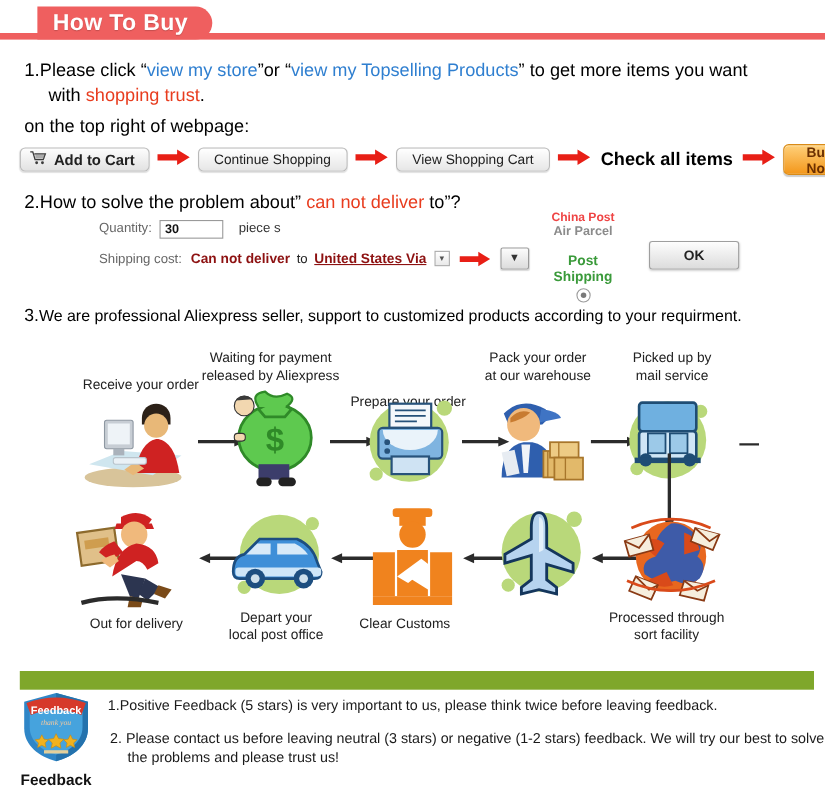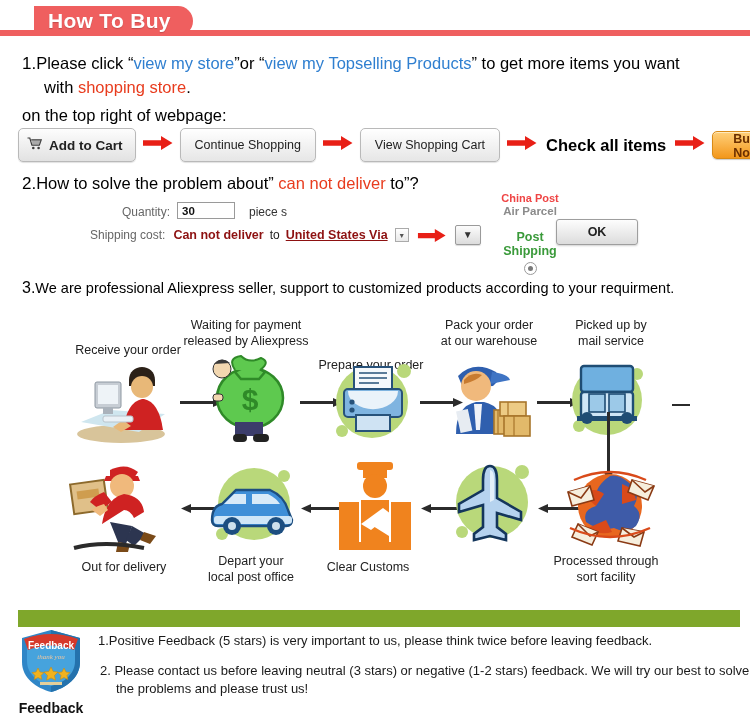--- a/index.html
+++ b/index.html
@@ -26,21 +26,21 @@
   }
   
   .step{position:absolute;font-size:16.5px;line-height:1.45;color:#000;}
   .num{font-size:17px;}
   .blue{color:#2f7fd0;}
   .red{color:#e83c1e;}
   
   #btn-row{position:absolute;left:18px;top:130px;width:716px;height:30px;display:flex;align-items:center;}
   .btn{
     display:inline-flex;align-items:center;justify-content:center;
-    height:34px;box-sizing:border-box;
+    height:22px;box-sizing:border-box;
     border:1px solid #b9b9b9;border-radius:5px;
     background:linear-gradient(#ffffff,#e6e6e6);
     font-size:12.5px;color:#222;white-space:nowrap;
     box-shadow:0 1px 1px rgba(0,0,0,.12);
   }
   #btn-add{padding:0 12px 0 8px;font-weight:bold;font-size:13.5px;background:linear-gradient(#fdfdfd,#e2e2e2);}
   #btn-add .cartico{margin-right:6px;display:inline-block;}
   #btn-continue{padding:0 14px;}
   #btn-viewcart{padding:0 14px;}
   #btn-buynow{
@@ -48,21 +48,21 @@
     border:1px solid #d98b17;border-radius:5px;
     background:linear-gradient(#ffd07a,#f3971b);
     color:#6b2f00;font-weight:bold;font-size:12.5px;
     box-shadow:inset 0 1px 0 #ffe9bd,0 1px 1px rgba(0,0,0,.2);
   }
   .arrow-red{flex:0 0 auto;margin:0 7px;}
   .checkall{font-size:16.5px;font-weight:bold;color:#000;margin:0 2px;white-space:nowrap;}
   
   #ship-form{position:absolute;left:90px;top:200px;font-size:12px;color:#555;}
   #ship-form .lbl{color:#666;font-size:12px;}
-  #qty-row{display:flex;align-items:flex-end;height:19px;margin-bottom:6px;margin-left:32px;}
+  #qty-row{display:flex;align-items:flex-start;height:19px;margin-bottom:6px;}
   #qty-input{
     width:58px;height:17px;box-sizing:border-box;margin-left:7px;
     border:1px solid #9a9a9a;background:#fff;
     font-size:11.5px;font-weight:bold;color:#111;
     padding:0 4px;font-family:"Liberation Sans",sans-serif;
   }
   #qty-unit{margin-left:14px;font-size:12px;color:#333;}
   #cost-row{display:flex;align-items:center;height:20px;}
   #cost-val{margin-left:8px;font-size:12.5px;font-weight:bold;color:#8d1111;}
   #cost-to{margin-left:6px;font-size:12px;color:#222;}
@@ -85,21 +85,21 @@
   #post-name{font-size:11px;font-weight:bold;color:#ef4444;line-height:1.15;}
   #post-sub{font-size:11.5px;font-weight:bold;color:#8b8b8b;line-height:1.15;}
   #free-ship{margin-top:12px;font-size:12.5px;font-weight:bold;color:#3a9a3a;line-height:1.15;}
   #radio{
     margin:3px auto 0;width:11px;height:11px;border-radius:50%;
     border:1px solid #9a9a9a;background:#fff;
     display:flex;align-items:center;justify-content:center;
   }
   #radio i{display:block;width:5px;height:5px;border-radius:50%;background:#7a7a7a;}
   #ok-btn{
-    position:absolute;left:556px;top:219px;
+    position:absolute;left:590px;top:219px;
     width:82px;height:26px;box-sizing:border-box;
     border:1px solid #9e9e9e;border-radius:3px;
     background:linear-gradient(#fdfdfd,#dcdcdc);
     display:flex;align-items:center;justify-content:center;
     font-size:12.5px;font-weight:bold;color:#222;
     box-shadow:0 1px 2px rgba(0,0,0,.18);
   }
   
   #flow{position:absolute;left:0;top:312px;width:750px;height:285px;}
   .fcell{position:absolute;width:132px;text-align:center;}
@@ -117,21 +117,21 @@
 
 <div id="header-rule"></div>
 <div id="header-tab">
   <span class="ttl">How To Buy</span>
 </div>
 
 <div class="step" style="left:22px;top:52px;width:712px;">
   <span class="num">1.</span><span>Please click </span><span>“</span><span class="blue">view my store</span><span>”</span><span>or </span><span>“</span><span class="blue">view my Topselling Products</span><span>”</span><span> to get  more items you want</span>
 </div>
 <div class="step" style="left:44px;top:76px;">
-  <span>with </span><span class="red">shopping store</span><span>.</span>
+  <span>with </span><span class="red">shopping trust</span><span>.</span>
 </div>
 <div class="step" style="left:22px;top:104px;">on the top right of webpage:</div>
 
 <div id="btn-row">
 
   <div class="btn" id="btn-add">
     <span class="cartico">
       <svg width="16" height="13" viewBox="0 0 16 13" aria-hidden="true">
         <path d="M0.5 1h2.3l2.1 7.1h7.4l1.9-5.2H4.2" fill="none" stroke="#3b3b3b" stroke-width="1.2"></path>
         <rect x="5.1" y="3.2" width="8.2" height="4" fill="#6f6f6f" opacity=".55"></rect>

